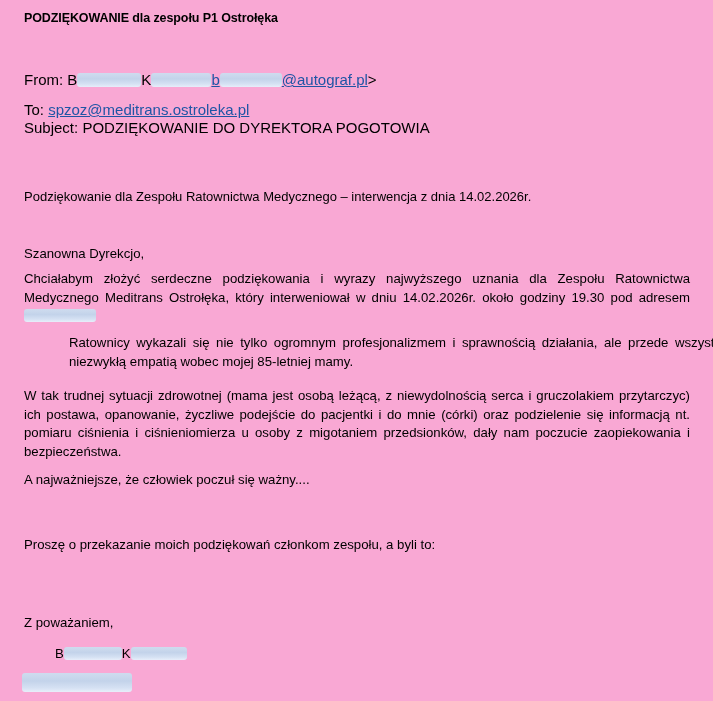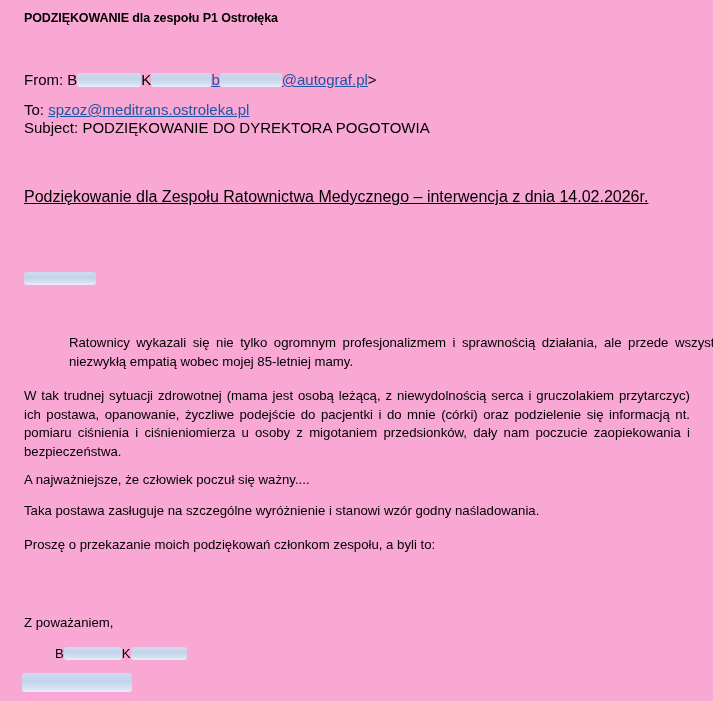--- a/index.html
+++ b/index.html
@@ -73,25 +73,24 @@
     position: absolute;
     background: linear-gradient(180deg, #cfdcef 0%, #c3d3ea 42%, #d5e1f3 78%, #e7eefa 100%);
     border-radius: 3px;
   }
 
   
   .intro {
     position: absolute;
     left: 24px;
     top: 188px;
-    font-size: 16px;
+    font-size: 13px;
     line-height: 17px;
     color: #000000;
     white-space: nowrap;
-    text-decoration: underline;
   }
 
   .salutation {
     position: absolute;
     left: 24px;
     top: 245px;
     font-size: 13.2px;
     line-height: 17px;
     white-space: nowrap;
   }
@@ -139,29 +138,29 @@
   <div class="hdr hdr-to">
     <span class="hdr-label">To:</span><span>&nbsp;</span><a class="maillink" href="#">spzoz@meditrans.ostroleka.pl</a>
   </div>
 
   <div class="hdr hdr-subject">
     <span class="hdr-label">Subject:</span><span>&nbsp;</span><span>PODZIĘKOWANIE DO DYREKTORA POGOTOWIA</span>
   </div>
 
   <div class="intro">Podziękowanie dla Zespołu Ratownictwa Medycznego – interwencja z dnia 14.02.2026r.</div>
 
+  <div class="salutation">Szanowna Dyrekcjo,</div>
 
-  <div class="para p1"><span class="redact" style="width:72px;height:13px;"></span></div>
+  <div class="para p1"><span>Chciałabym złożyć serdeczne podziękowania i wyrazy najwyższego uznania dla Zespołu Ratownictwa Medycznego Meditrans Ostrołęka, który interweniował w dniu 14.02.2026r. około godziny 19.30 pod adresem </span><span class="redact" style="width:72px;height:13px;"></span></div>
 
   <div class="para p2">Ratownicy wykazali się nie tylko ogromnym profesjonalizmem i sprawnością działania, ale przede wszystkim niezwykłą empatią wobec mojej 85-letniej mamy.</div>
 
   <div class="para p3">W tak trudnej sytuacji zdrowotnej (mama jest osobą leżącą, z niewydolnością serca i gruczolakiem przytarczyc) ich postawa, opanowanie, życzliwe podejście do pacjentki i do mnie (córki) oraz podzielenie się informacją nt. pomiaru ciśnienia i ciśnieniomierza u osoby z migotaniem przedsionków, dały nam poczucie zaopiekowania i bezpieczeństwa.</div>
 
   <div class="line l-vazny">A najważniejsze, że człowiek poczuł się ważny....</div>
-  <div class="line l-postawa">Taka postawa zasługuje na szczególne wyróżnienie i stanowi wzór godny naśladowania.</div>
   <div class="line l-prosze">Proszę o przekazanie moich podziękowań członkom zespołu, a byli to:</div>
 
 
   <div class="line l-regards">Z poważaniem,</div>
 
   <div class="line l-sign"><span>B</span><span class="redact" style="width:58px;height:13px;"></span><span>K</span><span class="redact" style="width:56px;height:13px;"></span></div>
 
   <div class="redact-abs" style="left:22px;top:673px;width:110px;height:19px;"></div>
 
 </div>

